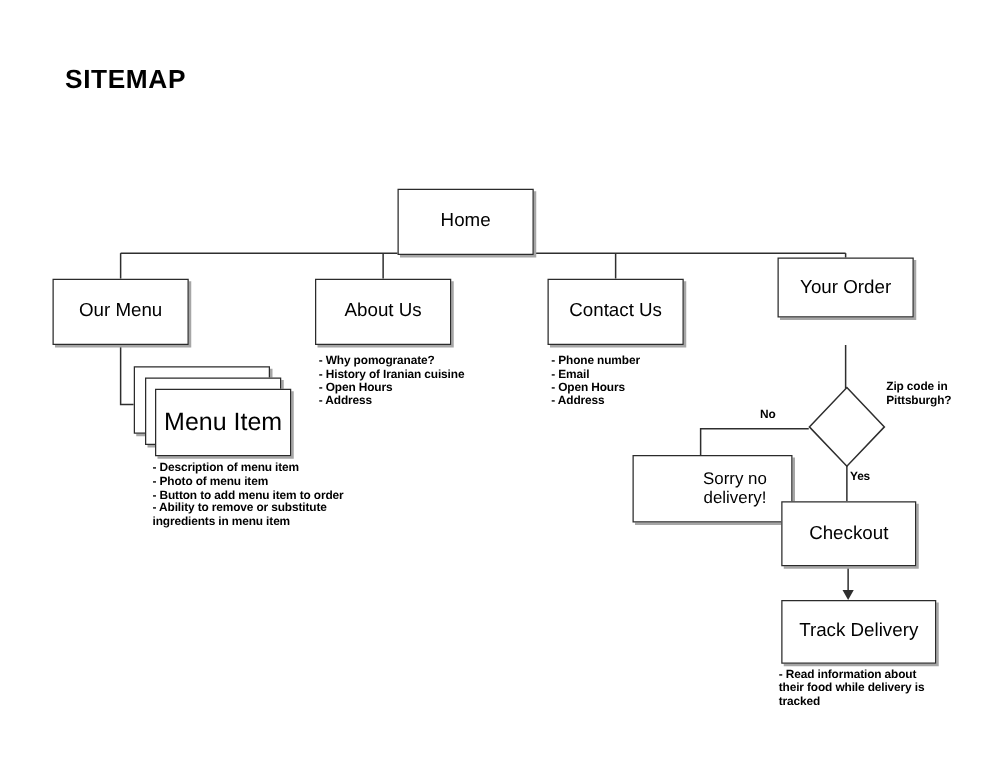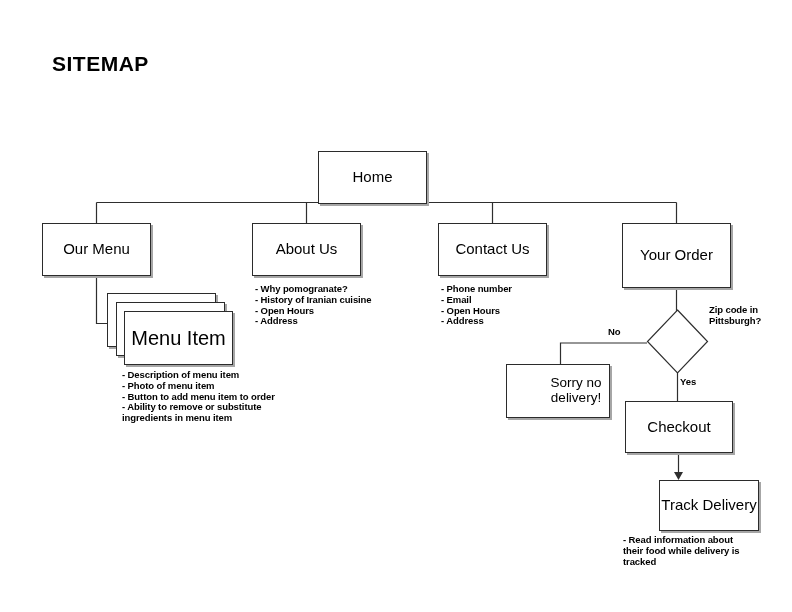--- a/index.html
+++ b/index.html
@@ -32,24 +32,24 @@
     background:#fff;
     border:1px solid var(--border);
     box-shadow:2px 2px 0 var(--shadow);
     display:flex;align-items:center;justify-content:center;
     font-size:15px;line-height:1.1;text-align:center;
   }
   .node-home{left:318px;top:111px;width:109px;height:53px;margin-top:40px;}
   .node-our-menu{left:42px;top:223px;width:109px;height:53px;}
   .node-about-us{left:252px;top:223px;width:109px;height:53px;}
   .node-contact-us{left:438px;top:223px;width:109px;height:53px;}
-  .node-your-order{left:622px;top:223px;width:109px;height:65px;}
-  .node-sorry{left:506px;top:364px;width:104px;height:54px;font-size:13.5px;padding-left:36px;}
+  .node-your-order{left:622px;top:206px;width:109px;height:48px;}
+  .node-sorry{left:506px;top:364px;width:128px;height:54px;font-size:13.5px;padding-left:36px;}
   .node-checkout{left:625px;top:401px;width:108px;height:52px;}
-  .node-track{left:659px;top:480px;width:100px;height:51px;text-align:right;}
+  .node-track{left:625px;top:480px;width:124px;height:51px;text-align:right;}
   .card{position:absolute;width:109px;height:54px;background:#fff;border:1px solid var(--border);box-shadow:2px 2px 0 var(--shadow);}
   .card-back{left:107px;top:293px;}
   .card-mid{left:116px;top:302px;}
   .card-front{left:124px;top:311px;display:flex;align-items:center;justify-content:center;font-size:20px;}
   .notes{
     position:absolute;
     font-size:9.5px;font-weight:700;line-height:10.8px;
     letter-spacing:-.1px;white-space:nowrap;
   }
   .notes-about{left:255px;top:284px;}

